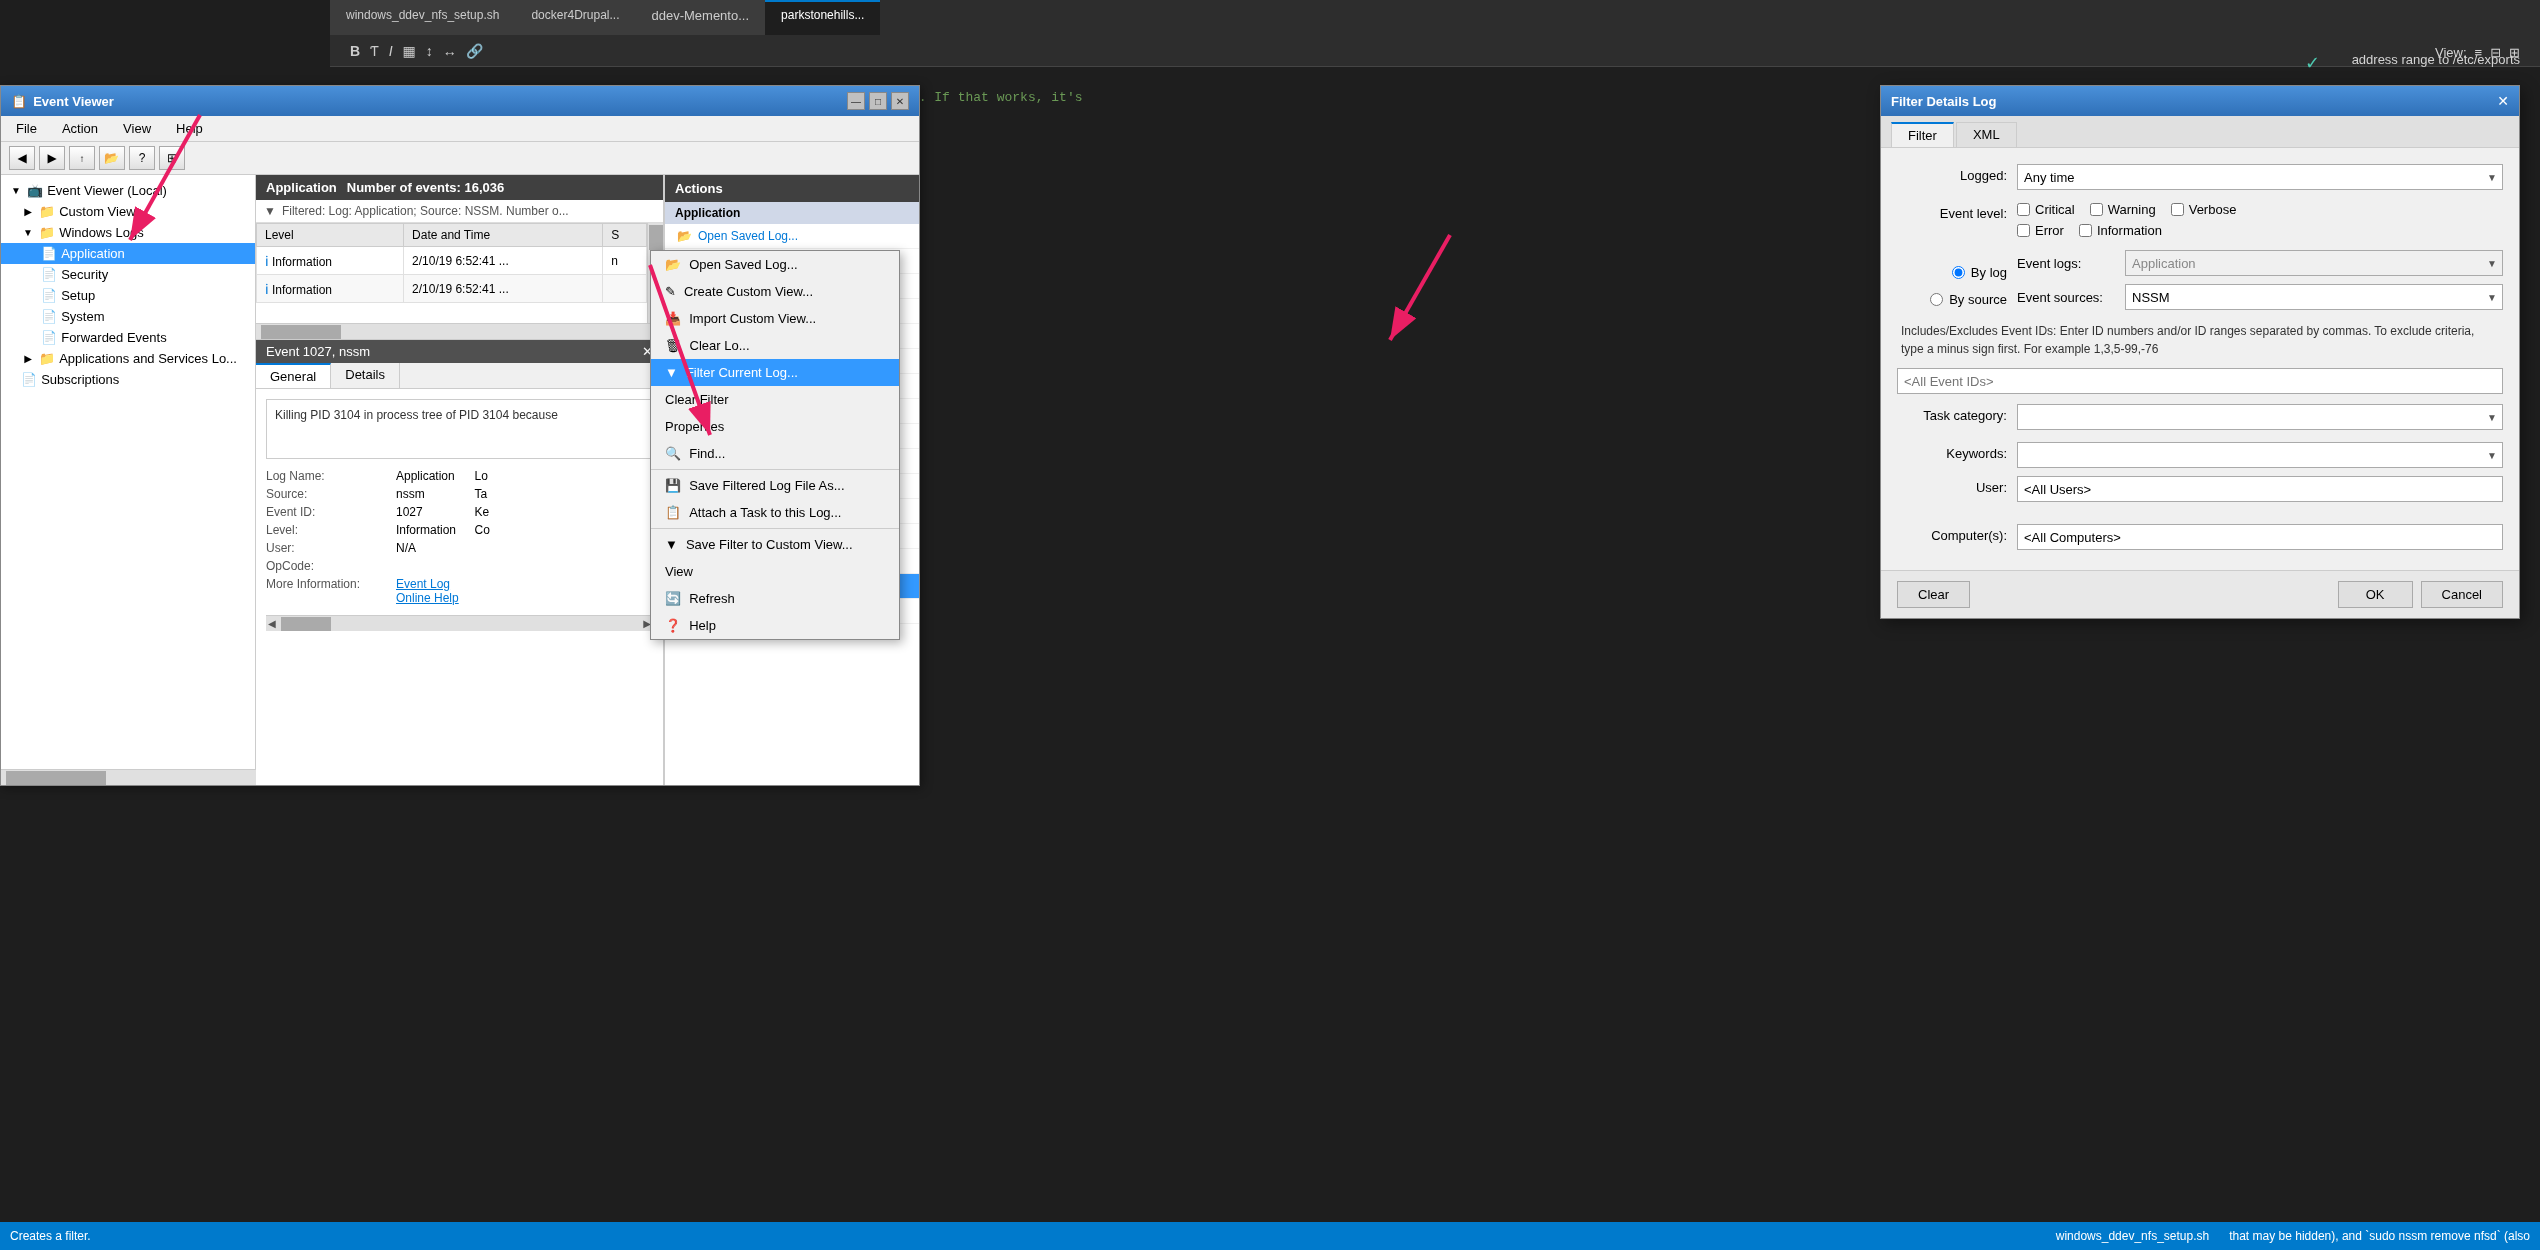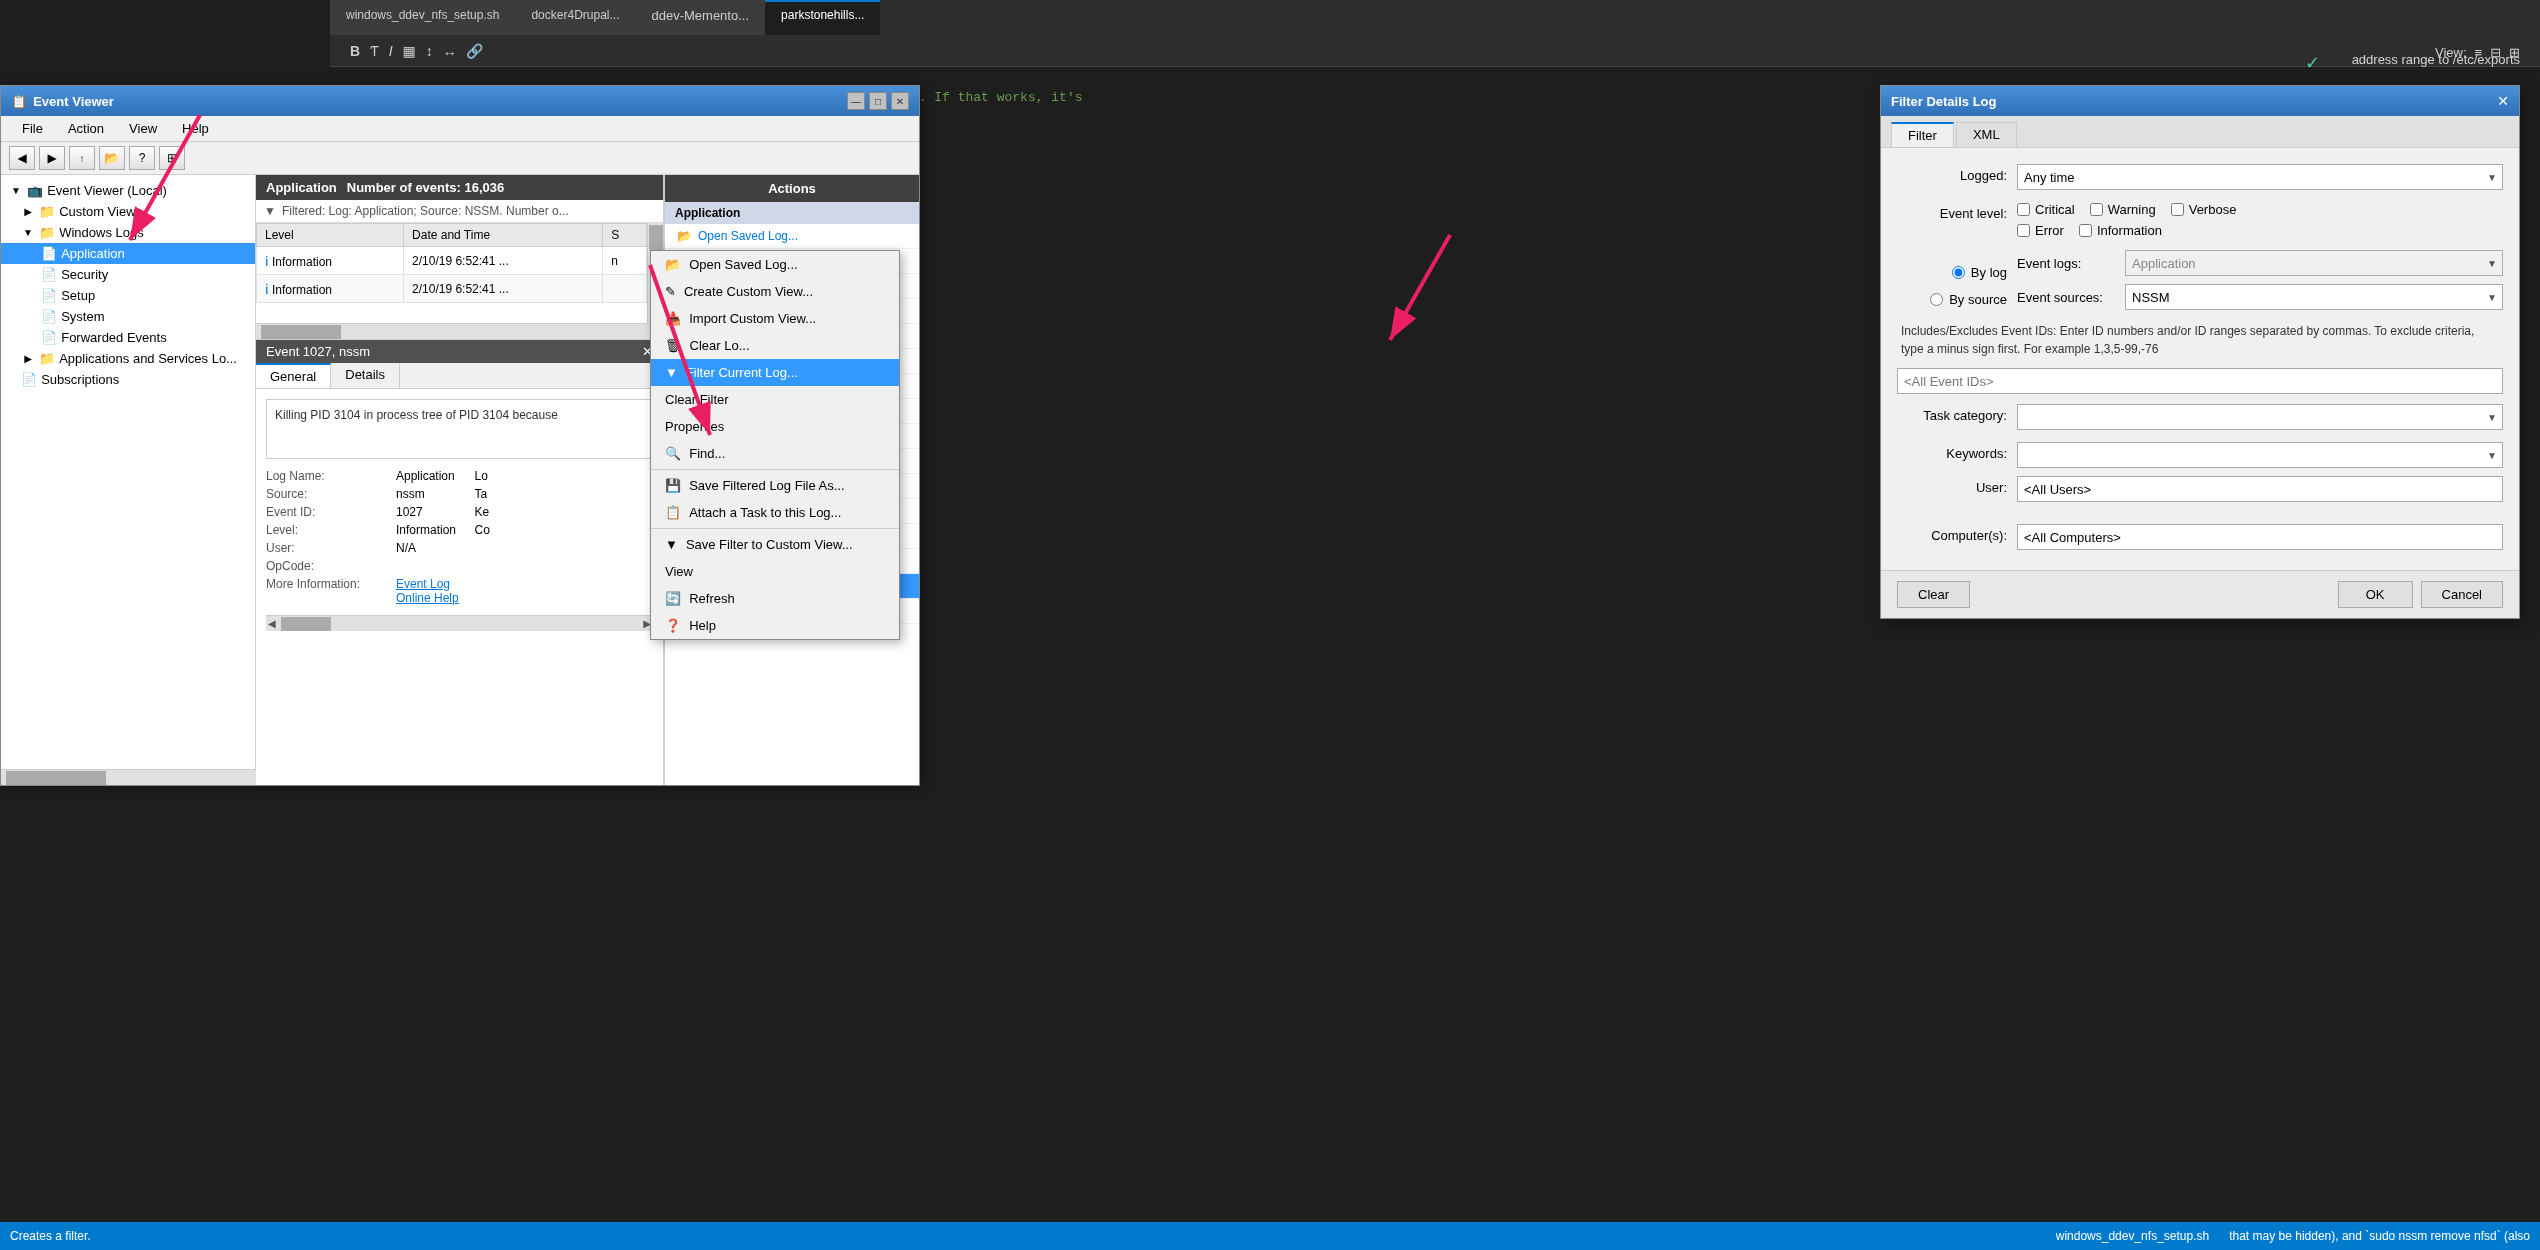--- a/index.html
+++ b/index.html
@@ -63,21 +63,21 @@
       display: flex;
       align-items: center;
       justify-content: center;
       font-size: 10px;
       cursor: pointer;
       color: #333;
     }
 
     .menu-bar {
       background: #f0f0f0;
-      padding: 3px 16px;
+      padding: 3px 10px;
       display: flex;
       gap: 15px;
       border-bottom: 1px solid #ccc;
     }
 
     .menu-item {
       color: #000;
       font-size: 13px;
       cursor: pointer;
       padding: 2px 5px;
@@ -264,21 +264,20 @@
       border-left: 1px solid #ccc;
       overflow-y: auto;
     }
 
     .actions-header {
       background: #404040;
       color: white;
       padding: 6px 10px;
       font-size: 13px;
       font-weight: bold;
-      text-align: center;
     }
 
     .action-section-header {
       background: #d0d8e8;
       padding: 4px 10px;
       font-size: 12px;
       font-weight: bold;
       color: #000;
     }
 

